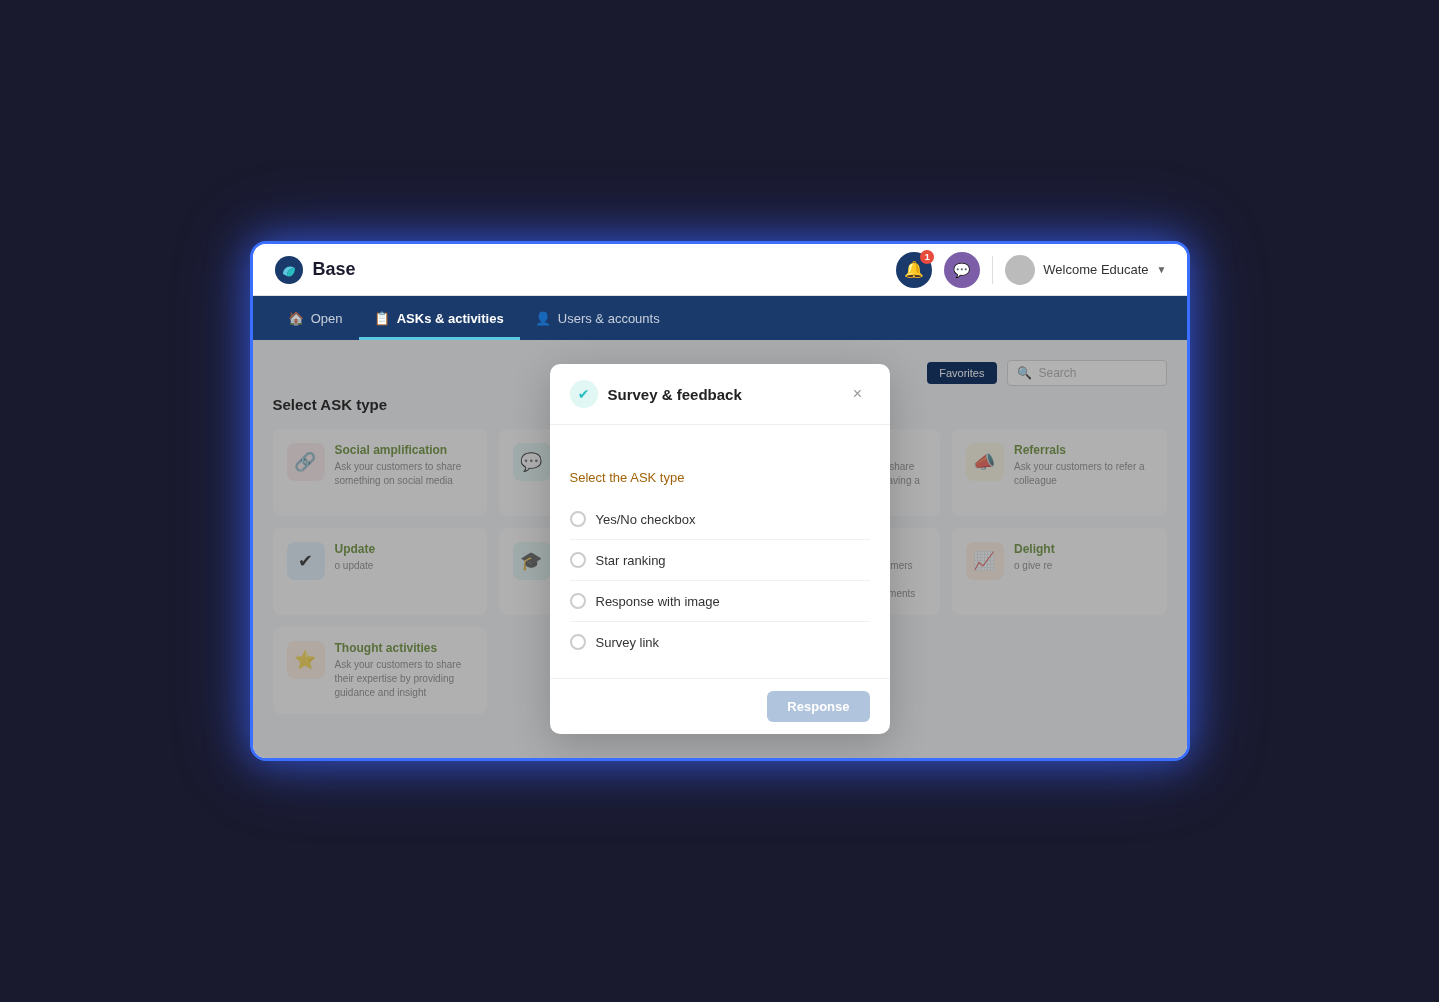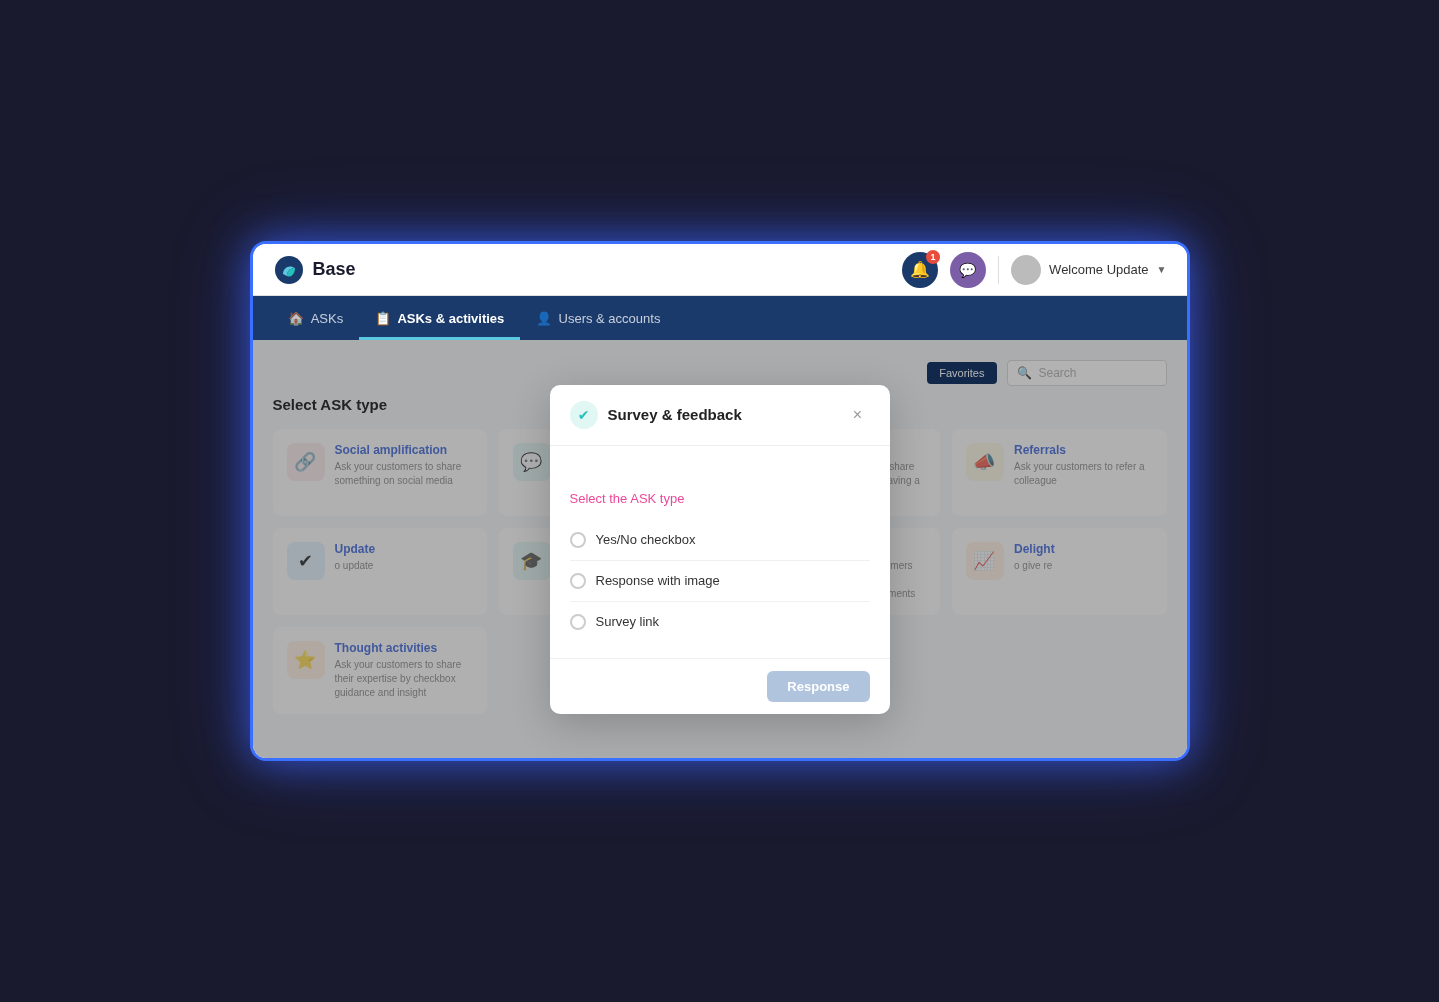--- a/index.html
+++ b/index.html
@@ -192,21 +192,21 @@
     .icon-pink { background: #fde8ec; }
     .icon-teal { background: #e0f7f4; }
     .icon-yellow { background: #fef9e0; }
     .icon-blue { background: #e0f0ff; }
     .icon-purple { background: #ede8ff; }
     .icon-orange { background: #fff0e0; }
 
     .card-text h4 {
       font-size: 12px;
       font-weight: 600;
-      color: #1d4ed8;
+      color: #4d7c0f;
       margin-bottom: 3px;
     }
     .card-text p {
       font-size: 10px;
       color: #777;
       line-height: 1.4;
     }
 
     .top-bar-row {
       display: flex;
@@ -290,21 +290,21 @@
       justify-content: center;
       border-radius: 4px;
     }
 
     .modal-body {
       padding: 16px 20px;
     }
     .modal-subtitle {
       font-size: 13px;
       font-weight: 500;
-      color: #ec4899;
+      color: #a16207;
       margin-bottom: 14px;
       margin-top: 29px;
     }
 
     .option-item {
       display: flex;
       align-items: center;
       gap: 10px;
       padding: 12px 0;
       border-bottom: 1px solid #f0f0f0;
@@ -362,30 +362,30 @@
       <div class="bell-btn">
         <span>🔔</span>
         <span class="bell-badge">1</span>
       </div>
       <div class="chat-btn">
         <span style="font-size:14px">💬</span>
       </div>
       <div class="divider-v"></div>
       <div class="user-btn">
         <div class="avatar"></div>
-        <span class="welcome-text">Welcome Update</span>
+        <span class="welcome-text">Welcome Educate</span>
         <span class="chevron-down">▼</span>
       </div>
     </div>
   </div>
 
   <div class="secondary-nav">
     <div class="nav-item">
       <span>🏠</span>
-      <span>ASKs</span>
+      <span>Open</span>
     </div>
     <div class="nav-item active">
       <span>📋</span>
       <span>ASKs &amp; activities</span>
     </div>
     <div class="nav-item">
       <span>👤</span>
       <span>Users &amp; accounts</span>
     </div>
   </div>
@@ -458,38 +458,42 @@
         <div class="card-icon icon-orange">📈</div>
         <div class="card-text">
           <h4>Delight</h4>
           <p>o give re</p>
         </div>
       </div>
       <div class="card">
         <div class="card-icon icon-orange">⭐</div>
         <div class="card-text">
           <h4>Thought activities</h4>
-          <p>Ask your customers to share their expertise by checkbox guidance and insight</p>
+          <p>Ask your customers to share their expertise by providing guidance and insight</p>
         </div>
       </div>
     </div>
 
     <div class="overlay">
       <div class="modal">
         <div class="modal-header">
           <div class="modal-check-icon">✔</div>
           <span class="modal-title">Survey &amp; feedback</span>
           <div class="modal-close">×</div>
         </div>
         <div class="modal-body">
           <div class="modal-subtitle">Select the ASK type</div>
 
           <div class="option-item">
             <div class="radio-circle"></div>
             <span class="option-label">Yes/No checkbox</span>
+          </div>
+          <div class="option-item">
+            <div class="radio-circle"></div>
+            <span class="option-label">Star ranking</span>
           </div>
           <div class="option-item">
             <div class="radio-circle"></div>
             <span class="option-label">Response with image</span>
           </div>
           <div class="option-item">
             <div class="radio-circle"></div>
             <span class="option-label">Survey link</span>
           </div>
         </div>

